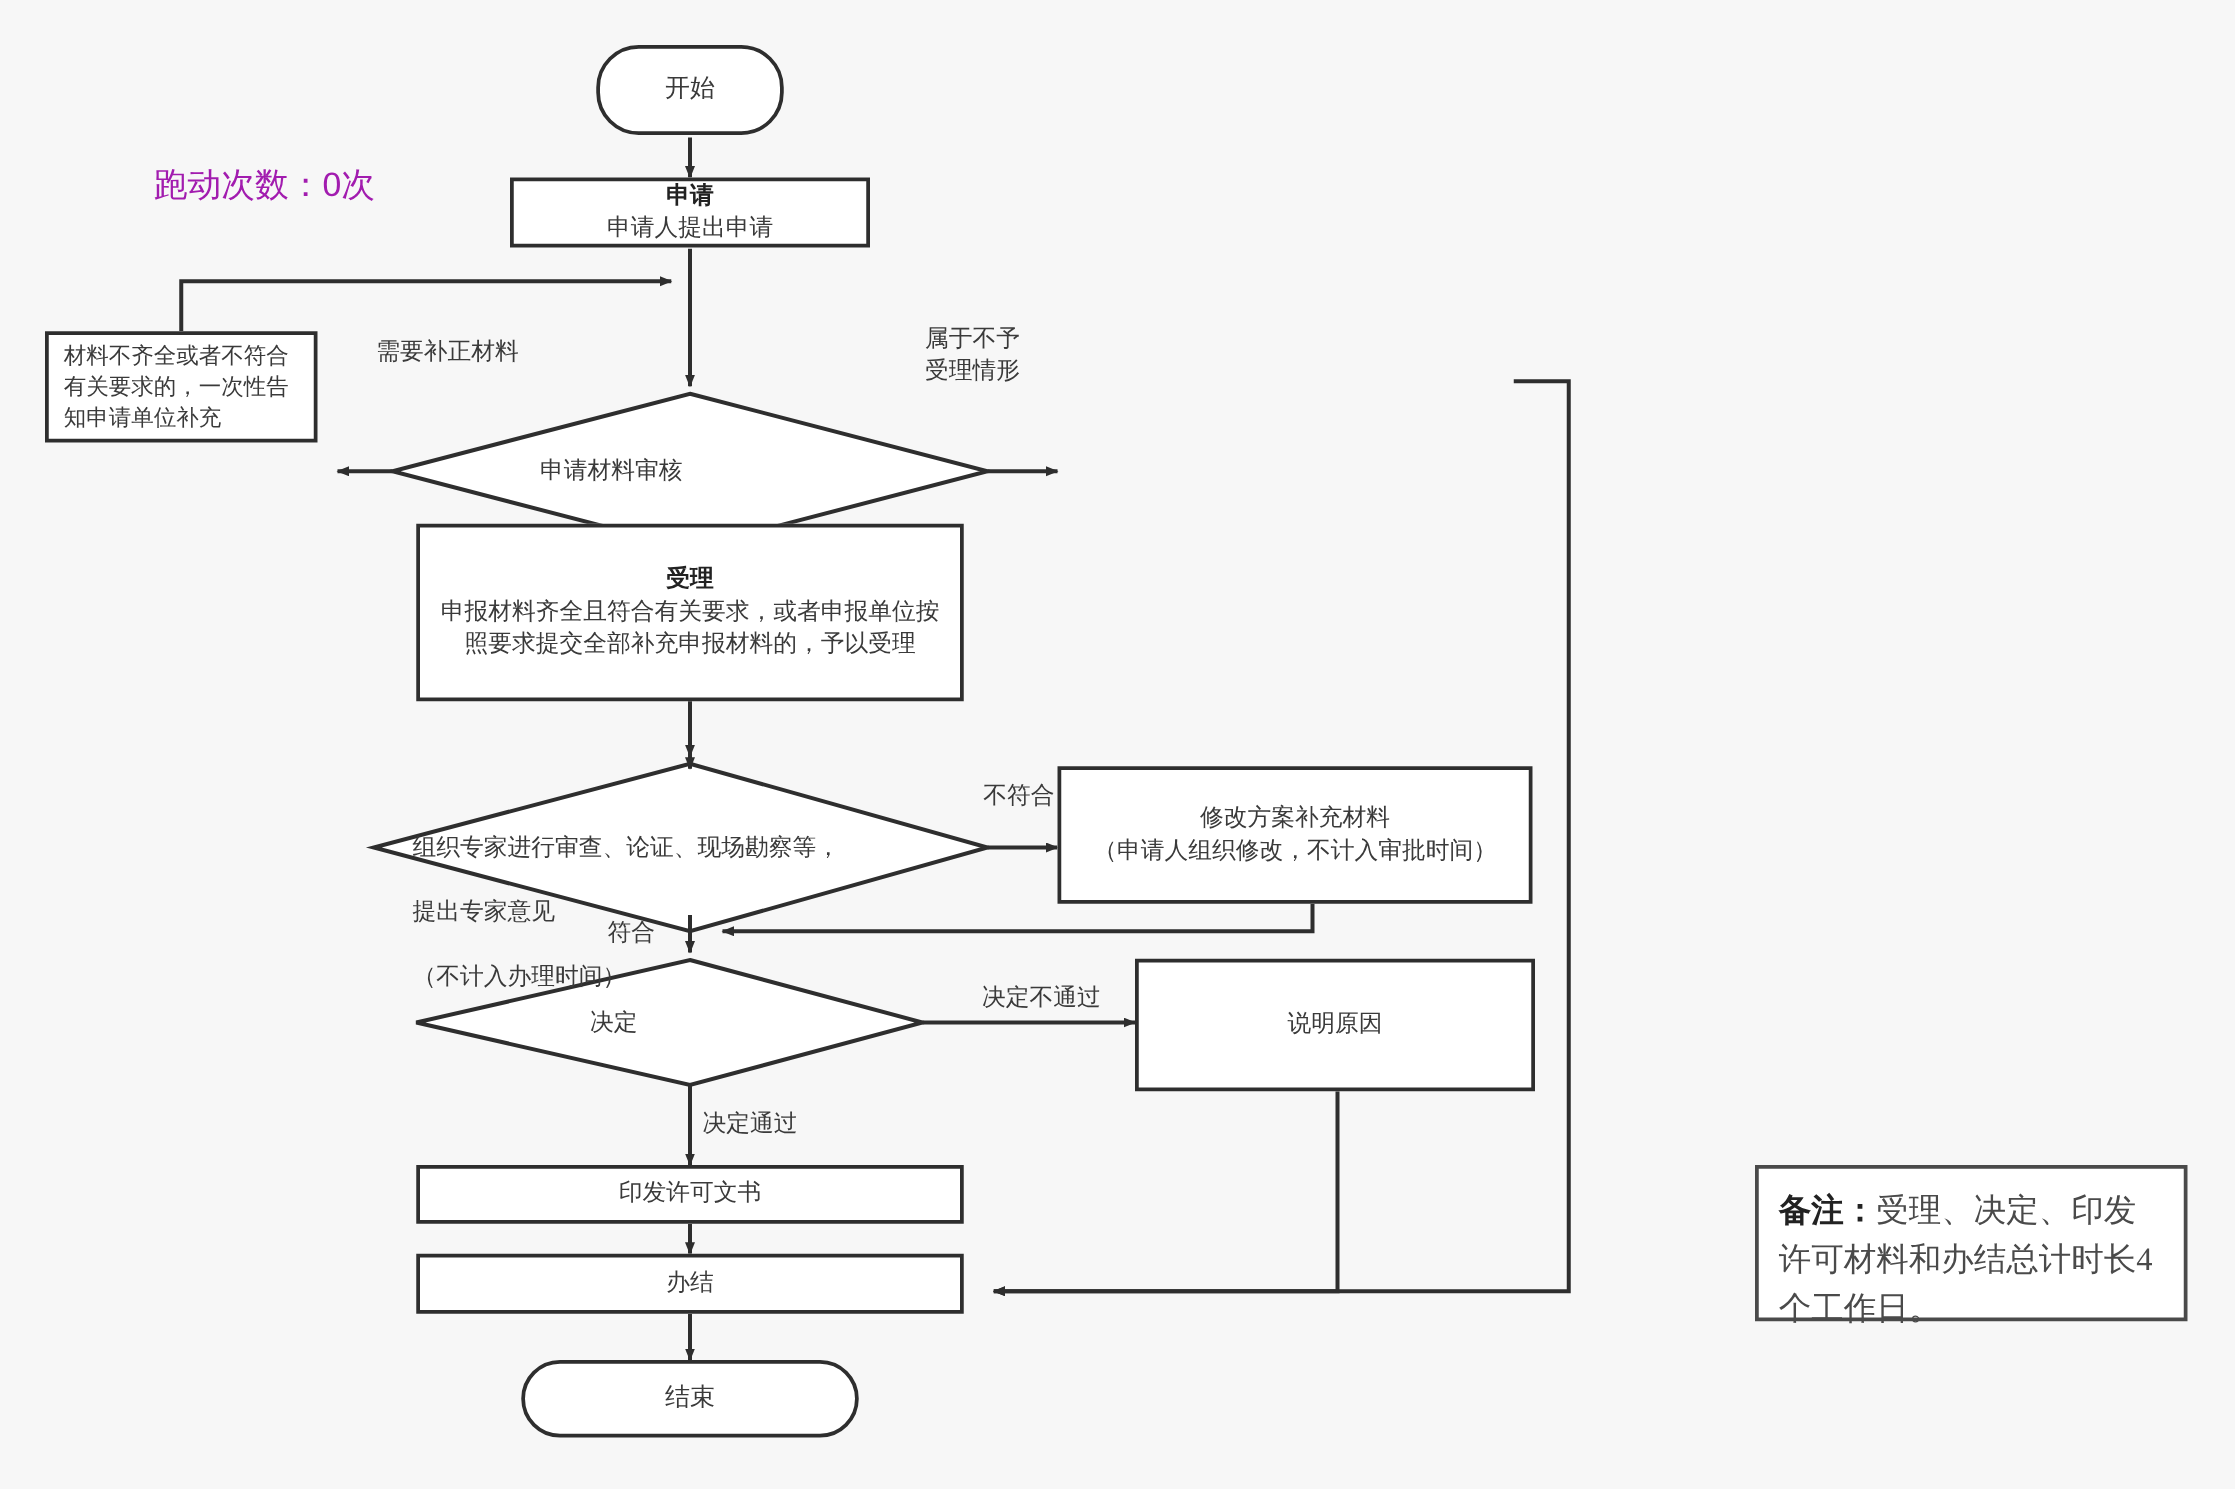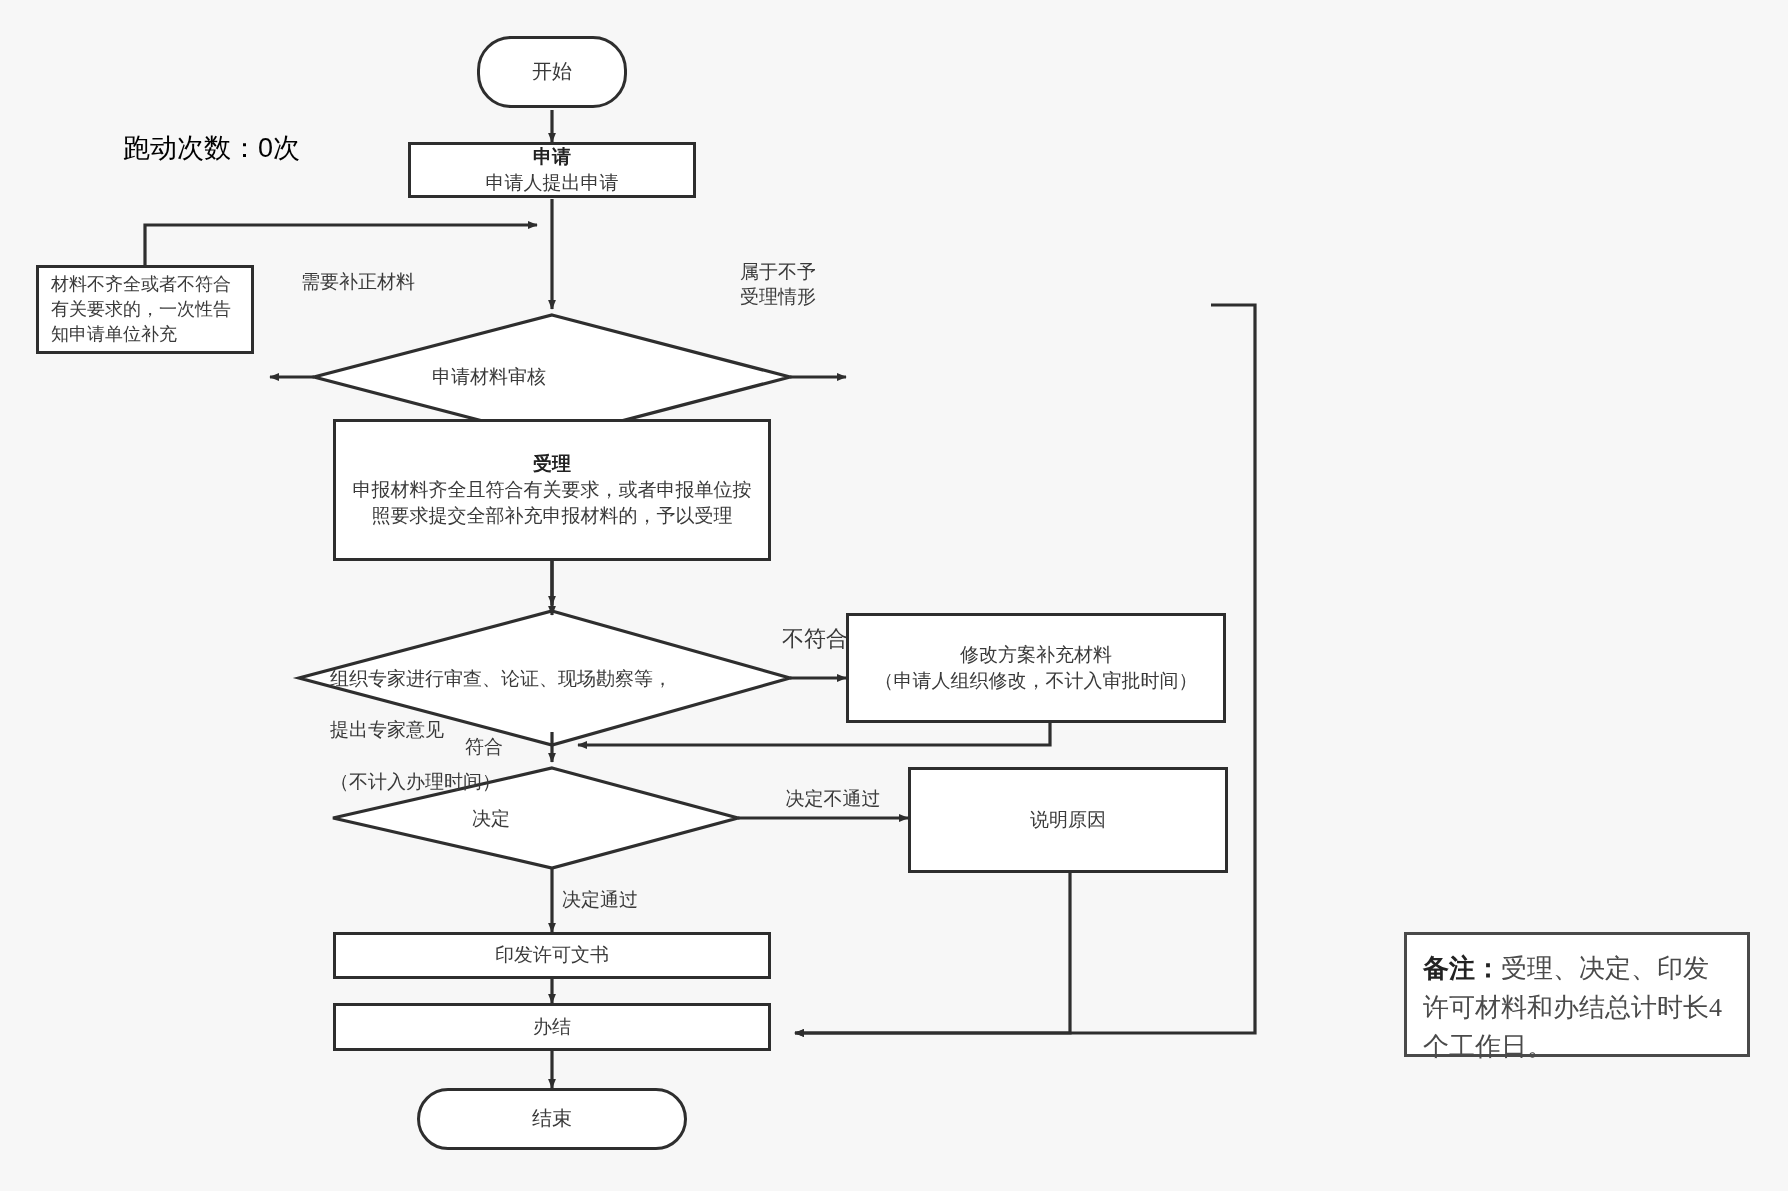--- a/index.html
+++ b/index.html
@@ -63,21 +63,21 @@
   .edge-label {
     position: absolute;
     text-align: center;
     line-height: 1.3;
     color: #3a3a3a;
     white-space: pre-line;
     background: transparent;
   }
   .counter {
     position: absolute;
-    color: #000000;
+    color: #a21caf;
     white-space: nowrap;
   }
   .note {
     position: absolute;
     box-sizing: border-box;
     background: #ffffff;
     border: 3px solid #4a4a4a;
     font-family: "Liberation Serif", "DejaVu Serif", serif;
     color: #4a4a4a;
     line-height: 1.5;
@@ -186,23 +186,23 @@
 
   <div class="node terminator" style="left:417px; top:1088px; width:270px; height:62px; font-size:20px;">
     <span class="body">结束</span>
   </div>
 
   <div class="edge-label" style="left:263px; top:270px; width:190px; font-size:19px;">需要补正材料</div>
 
   <div class="edge-label" style="left:718px; top:260px; width:120px; font-size:19px;">属于不予
 受理情形</div>
 
-  <div class="edge-label" style="left:770px; top:625px; width:90px; font-size:22px;">不符合</div>
-
-  <div class="edge-label" style="left:465px; top:735px; width:80px; font-size:19px; text-align:left;">符合</div>
+  <div class="edge-label" style="left:770px; top:625px; width:90px; font-size:19px;">不符合</div>
+
+  <div class="edge-label" style="left:465px; top:735px; width:80px; font-size:19px; text-align:center;">符合</div>
 
   <div class="edge-label" style="left:768px; top:787px; width:130px; font-size:19px;">决定不通过</div>
 
   <div class="edge-label" style="left:562px; top:888px; width:130px; font-size:19px; text-align:left;">决定通过</div>
 
   <div class="note" style="left:1404px; top:932px; width:346px; height:125px; font-size:26px;">
     <b>备注：</b><span>受理、决定、印发许可材料和办结总计时长4个工作日。</span>
   </div>
 
 </div>

